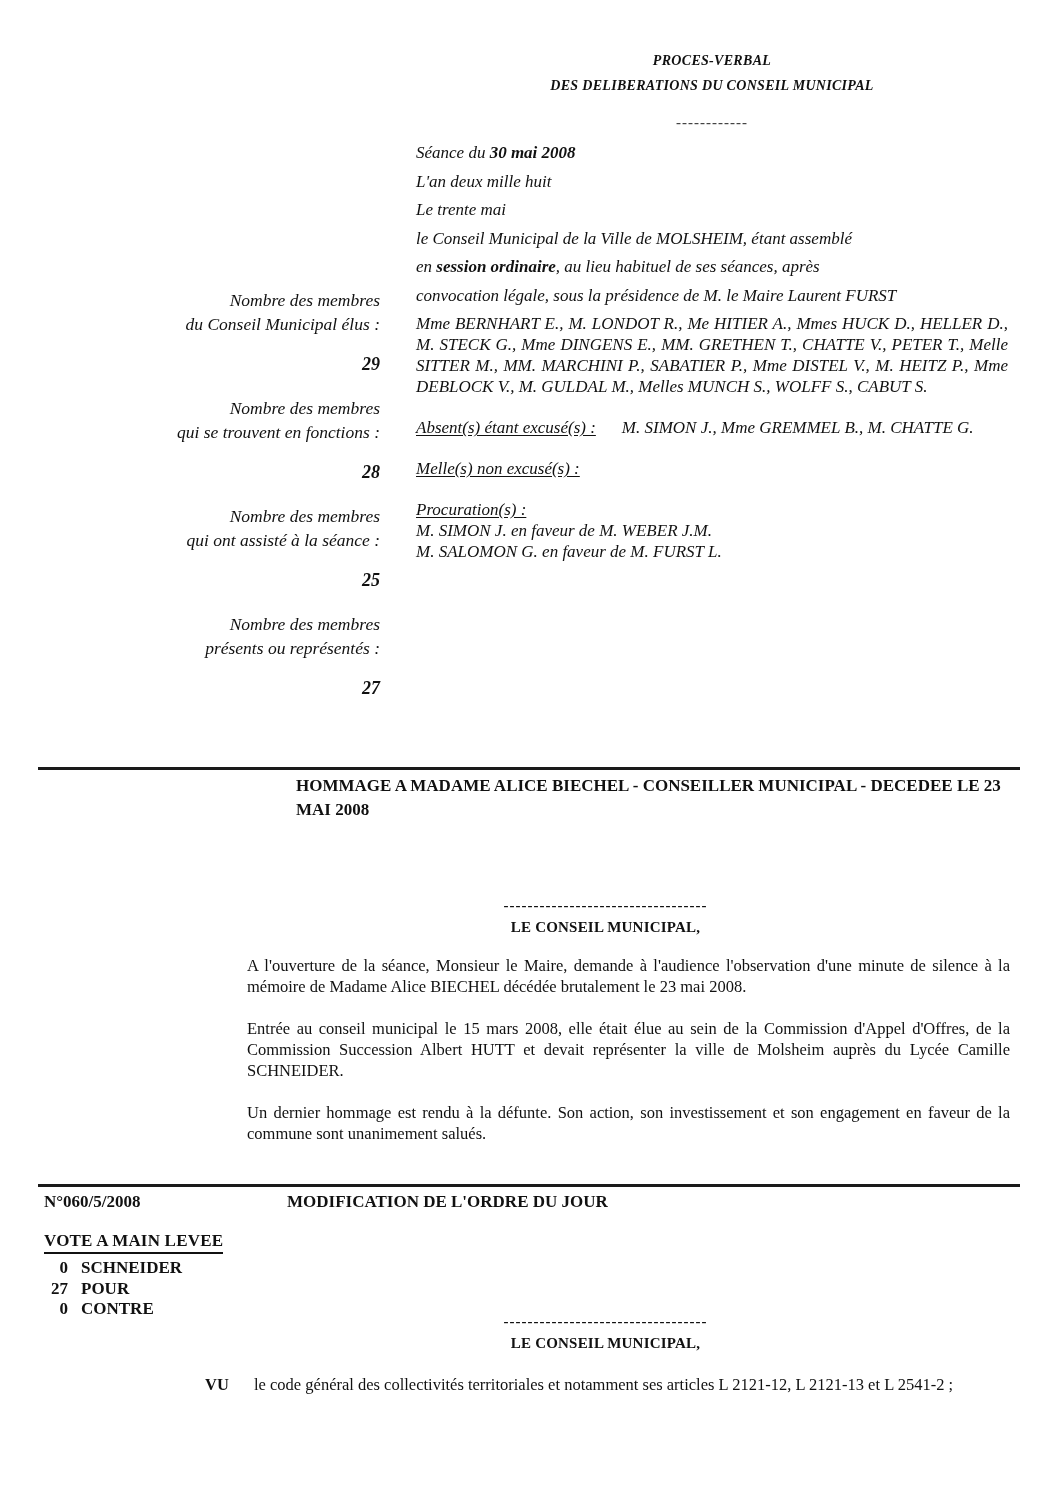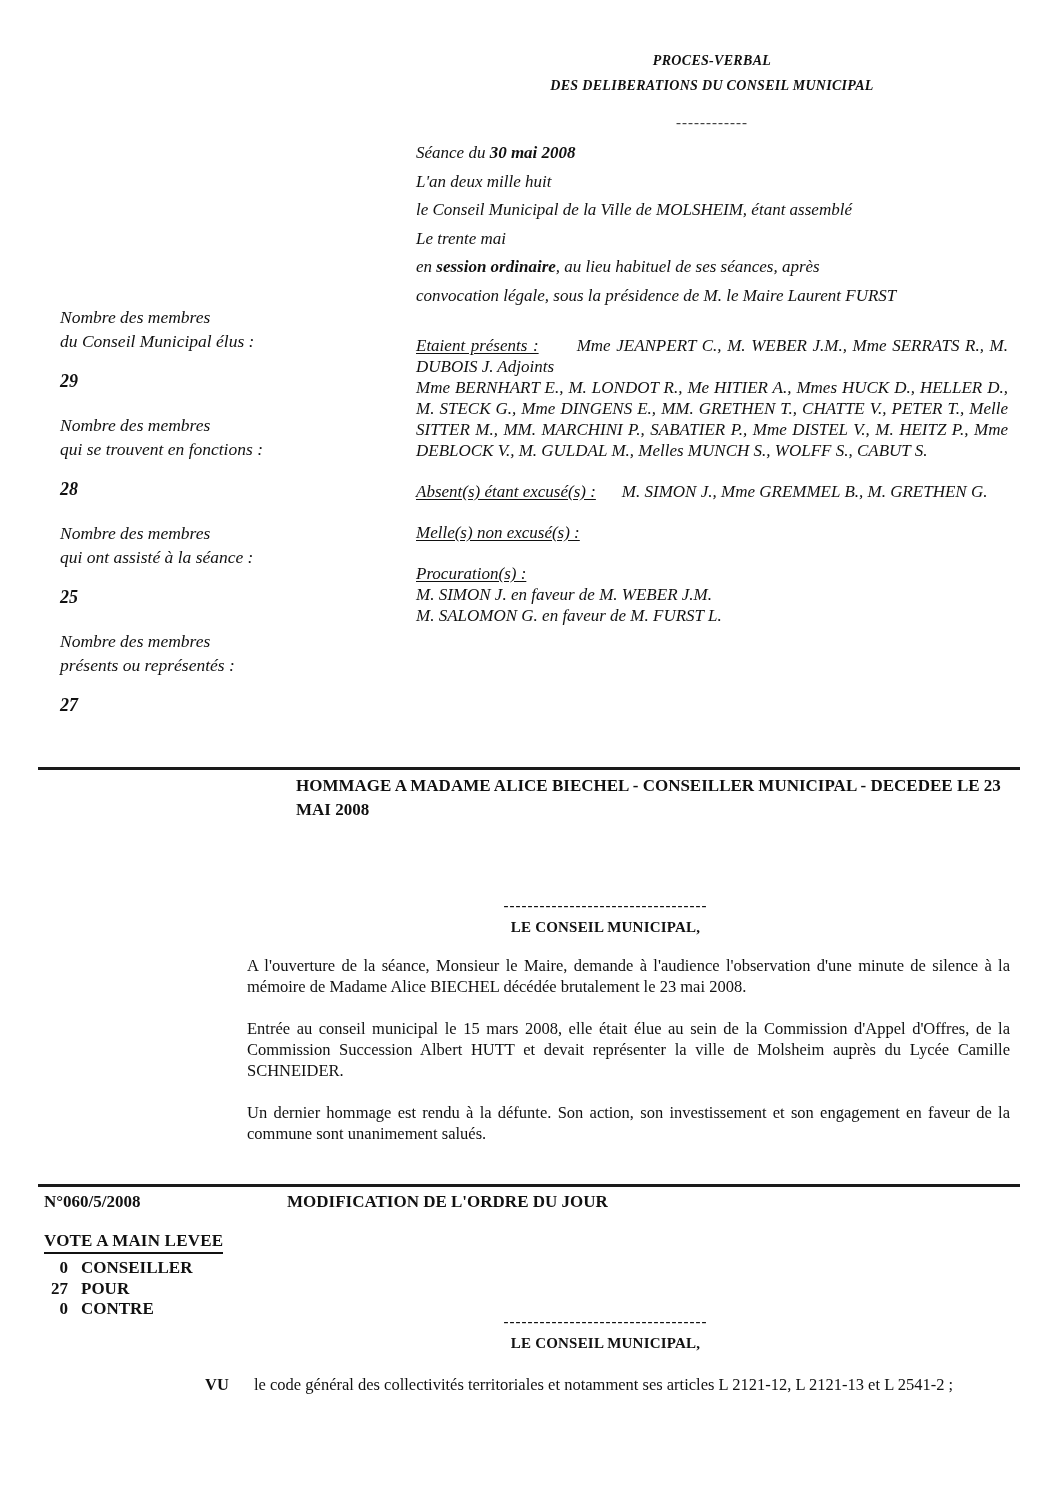--- a/index.html
+++ b/index.html
@@ -36,22 +36,22 @@
   .att.cont  { margin-top:0; }
   .att.presents-block { margin-top:29px; }
   .u { text-decoration:underline; text-underline-offset:2px; }
   .lbl-gap  { margin-right:38px; }
   .lbl-gap2 { margin-right:26px; }
   .proc span { display:inline; }
   .proc .proc-line { display:block; text-align:left; }
 
   
   .col-left {
-    position:absolute; left:60px; top:305px; width:320px;
-    font-style:italic; font-size:17.5px; text-align:left;
+    position:absolute; left:60px; top:288px; width:320px;
+    font-style:italic; font-size:17.5px; text-align:right;
   }
   .m-label { line-height:24px; margin-bottom:16px; }
   .m-value { font-weight:bold; font-size:18px; line-height:24px; margin-bottom:20px; }
 
   
   .rule { position:absolute; left:38px; width:982px; height:3px; background:#1a1a1a; }
   .rule1 { top:767px; }
   .rule2 { top:1184px; }
 
   
@@ -132,30 +132,29 @@
   <div class="col-right">
     <div class="doc-title">
       <div>PROCES-VERBAL</div>
       <div>DES DELIBERATIONS DU CONSEIL MUNICIPAL</div>
     </div>
     <div class="title-dashes">------------</div>
 
     <div class="seance">
       <div class="s-line"><span>Séance du </span><b>30 mai 2008</b></div>
       <div class="s-line">L'an deux mille huit</div>
+      <div class="s-line">Le trente mai</div>
       <div class="s-line">le Conseil Municipal de la Ville de MOLSHEIM, étant assemblé</div>
-      <div class="s-line">Le trente mai</div>
       <div class="s-line"><span>en </span><b>session ordinaire</b><span>, au lieu habituel de ses séances, après</span></div>
       <div class="s-line">convocation légale, sous la présidence de M. le Maire Laurent FURST</div>
     </div>
 
-    <p class="att first presents-block"><span class="u lbl-gap">Etaient présents :</span><span>Mme JEANPERT C., M. WEBER J.M., Mme SERRATS R., M. DUBOIS J. Adjoints</span></p>
     <p class="att cont">Mme BERNHART E., M. LONDOT R., Me HITIER A., Mmes HUCK D., HELLER D., M. STECK G., Mme DINGENS E., MM. GRETHEN T., CHATTE V., PETER T., Melle SITTER M., MM. MARCHINI P., SABATIER P., Mme DISTEL V., M. HEITZ P., Mme DEBLOCK V., M. GULDAL M., Melles MUNCH S., WOLFF S., CABUT S.</p>
 
-    <p class="att"><span class="u lbl-gap2">Absent(s) étant excusé(s) :</span><span>M. SIMON J., Mme GREMMEL B., M. GRETHEN G.</span></p>
+    <p class="att"><span class="u lbl-gap2">Absent(s) étant excusé(s) :</span><span>M. SIMON J., Mme GREMMEL B., M. CHATTE G.</span></p>
 
     <p class="att"><span class="u">Melle(s) non excusé(s) :</span></p>
 
     <p class="att proc">
       <span class="u proc-line">Procuration(s) :</span>
       <span class="proc-line">M. SIMON J. en faveur de M. WEBER J.M.</span>
       <span class="proc-line">M. SALOMON G. en faveur de M. FURST L.</span>
     </p>
   </div>
 
@@ -177,21 +176,21 @@
   <div class="rule rule2"></div>
 
   <div class="delib-row">
     <span class="delib-num">N°060/5/2008</span><span class="delib-title">MODIFICATION DE L'ORDRE DU JOUR</span>
   </div>
 
   <div class="vote">
     <span class="vote-title">VOTE A MAIN LEVEE</span>
     <div class="vote-row">
       <span class="vote-count">0</span>
-      <span class="vote-label">CONSEILLER</span>
+      <span class="vote-label">SCHNEIDER</span>
     </div>
     <div class="vote-row">
       <span class="vote-count">27</span>
       <span class="vote-label">POUR</span>
     </div>
     <div class="vote-row">
       <span class="vote-count">0</span>
       <span class="vote-label">CONTRE</span>
     </div>
   </div>

